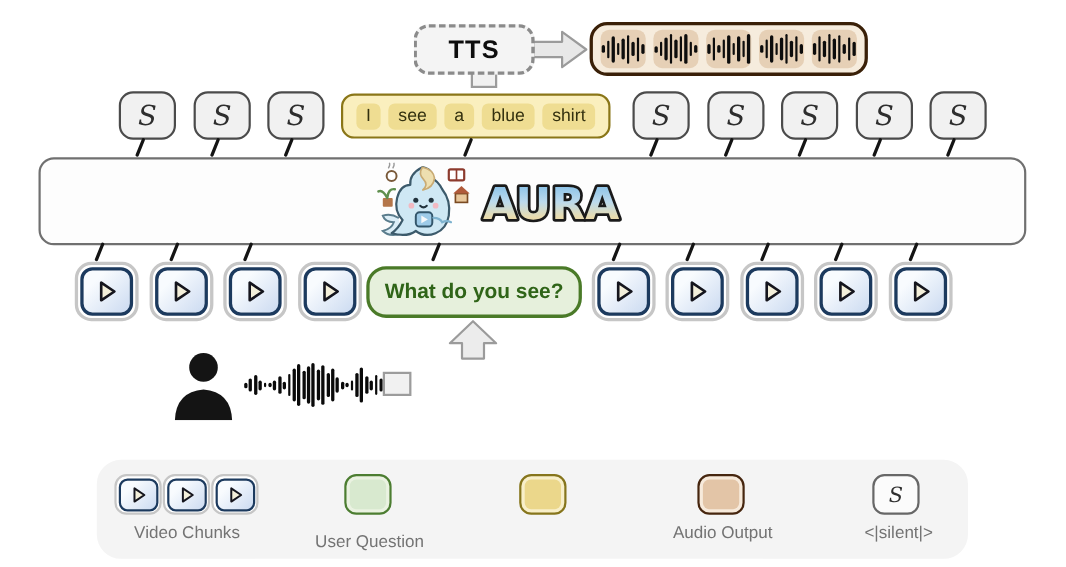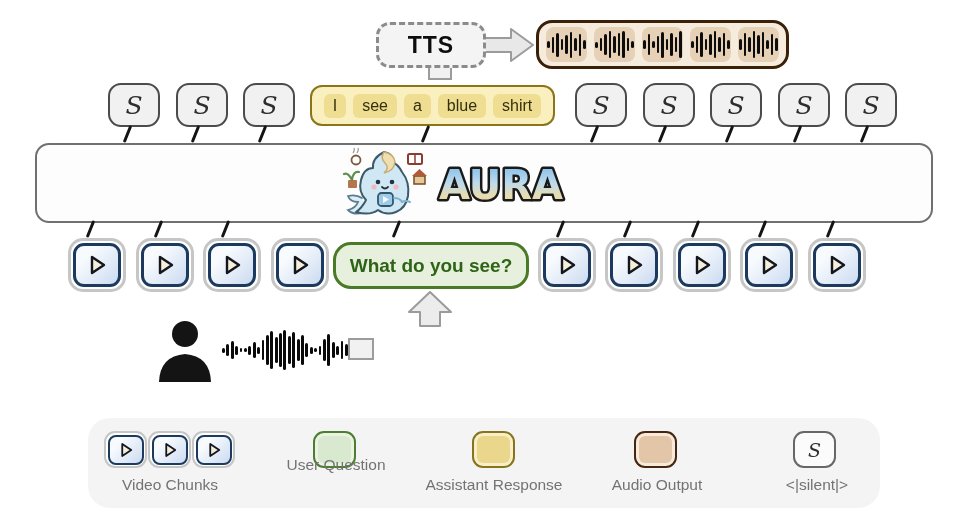--- a/index.html
+++ b/index.html
@@ -259,22 +259,21 @@
   <div class="abs swatch sw-yellow" style="left:472px; top:431px;">
       <i></i>
     </div>
   <div class="abs swatch sw-tan" style="left:634px; top:431px;">
       <i></i>
     </div>
   <div class="abs sbox mini" style="left:793px; top:431px;">
     <span>S</span>
   </div>
   <div class="legend-label" style="left:170px; top:476px;">Video Chunks</div>
-  <div class="legend-label" style="left:336px; top:456px;">User Question</div>
-  <div class="legend-label" style="left:494px; top:476px;">Assistant Response</div>
+  <div class="legend-label" style="left:336px; top:484px;">User Question</div>
   <div class="legend-label" style="left:657px; top:476px;">Audio Output</div>
   <div class="legend-label" style="left:817px; top:476px;">&lt;|silent|&gt;</div>
 <div class="sbox abs" style="left: 108px; top: 83px;">S</div>
     <div class="sbox abs" style="left: 176px; top: 83px;">S</div>
     <div class="sbox abs" style="left: 243px; top: 83px;">S</div>
     <div class="sbox abs" style="left: 575px; top: 83px;">S</div>
     <div class="sbox abs" style="left: 643px; top: 83px;">S</div>
     <div class="sbox abs" style="left: 710px; top: 83px;">S</div>
     <div class="sbox abs" style="left: 778px; top: 83px;">S</div>
     <div class="sbox abs" style="left: 845px; top: 83px;">S</div>

